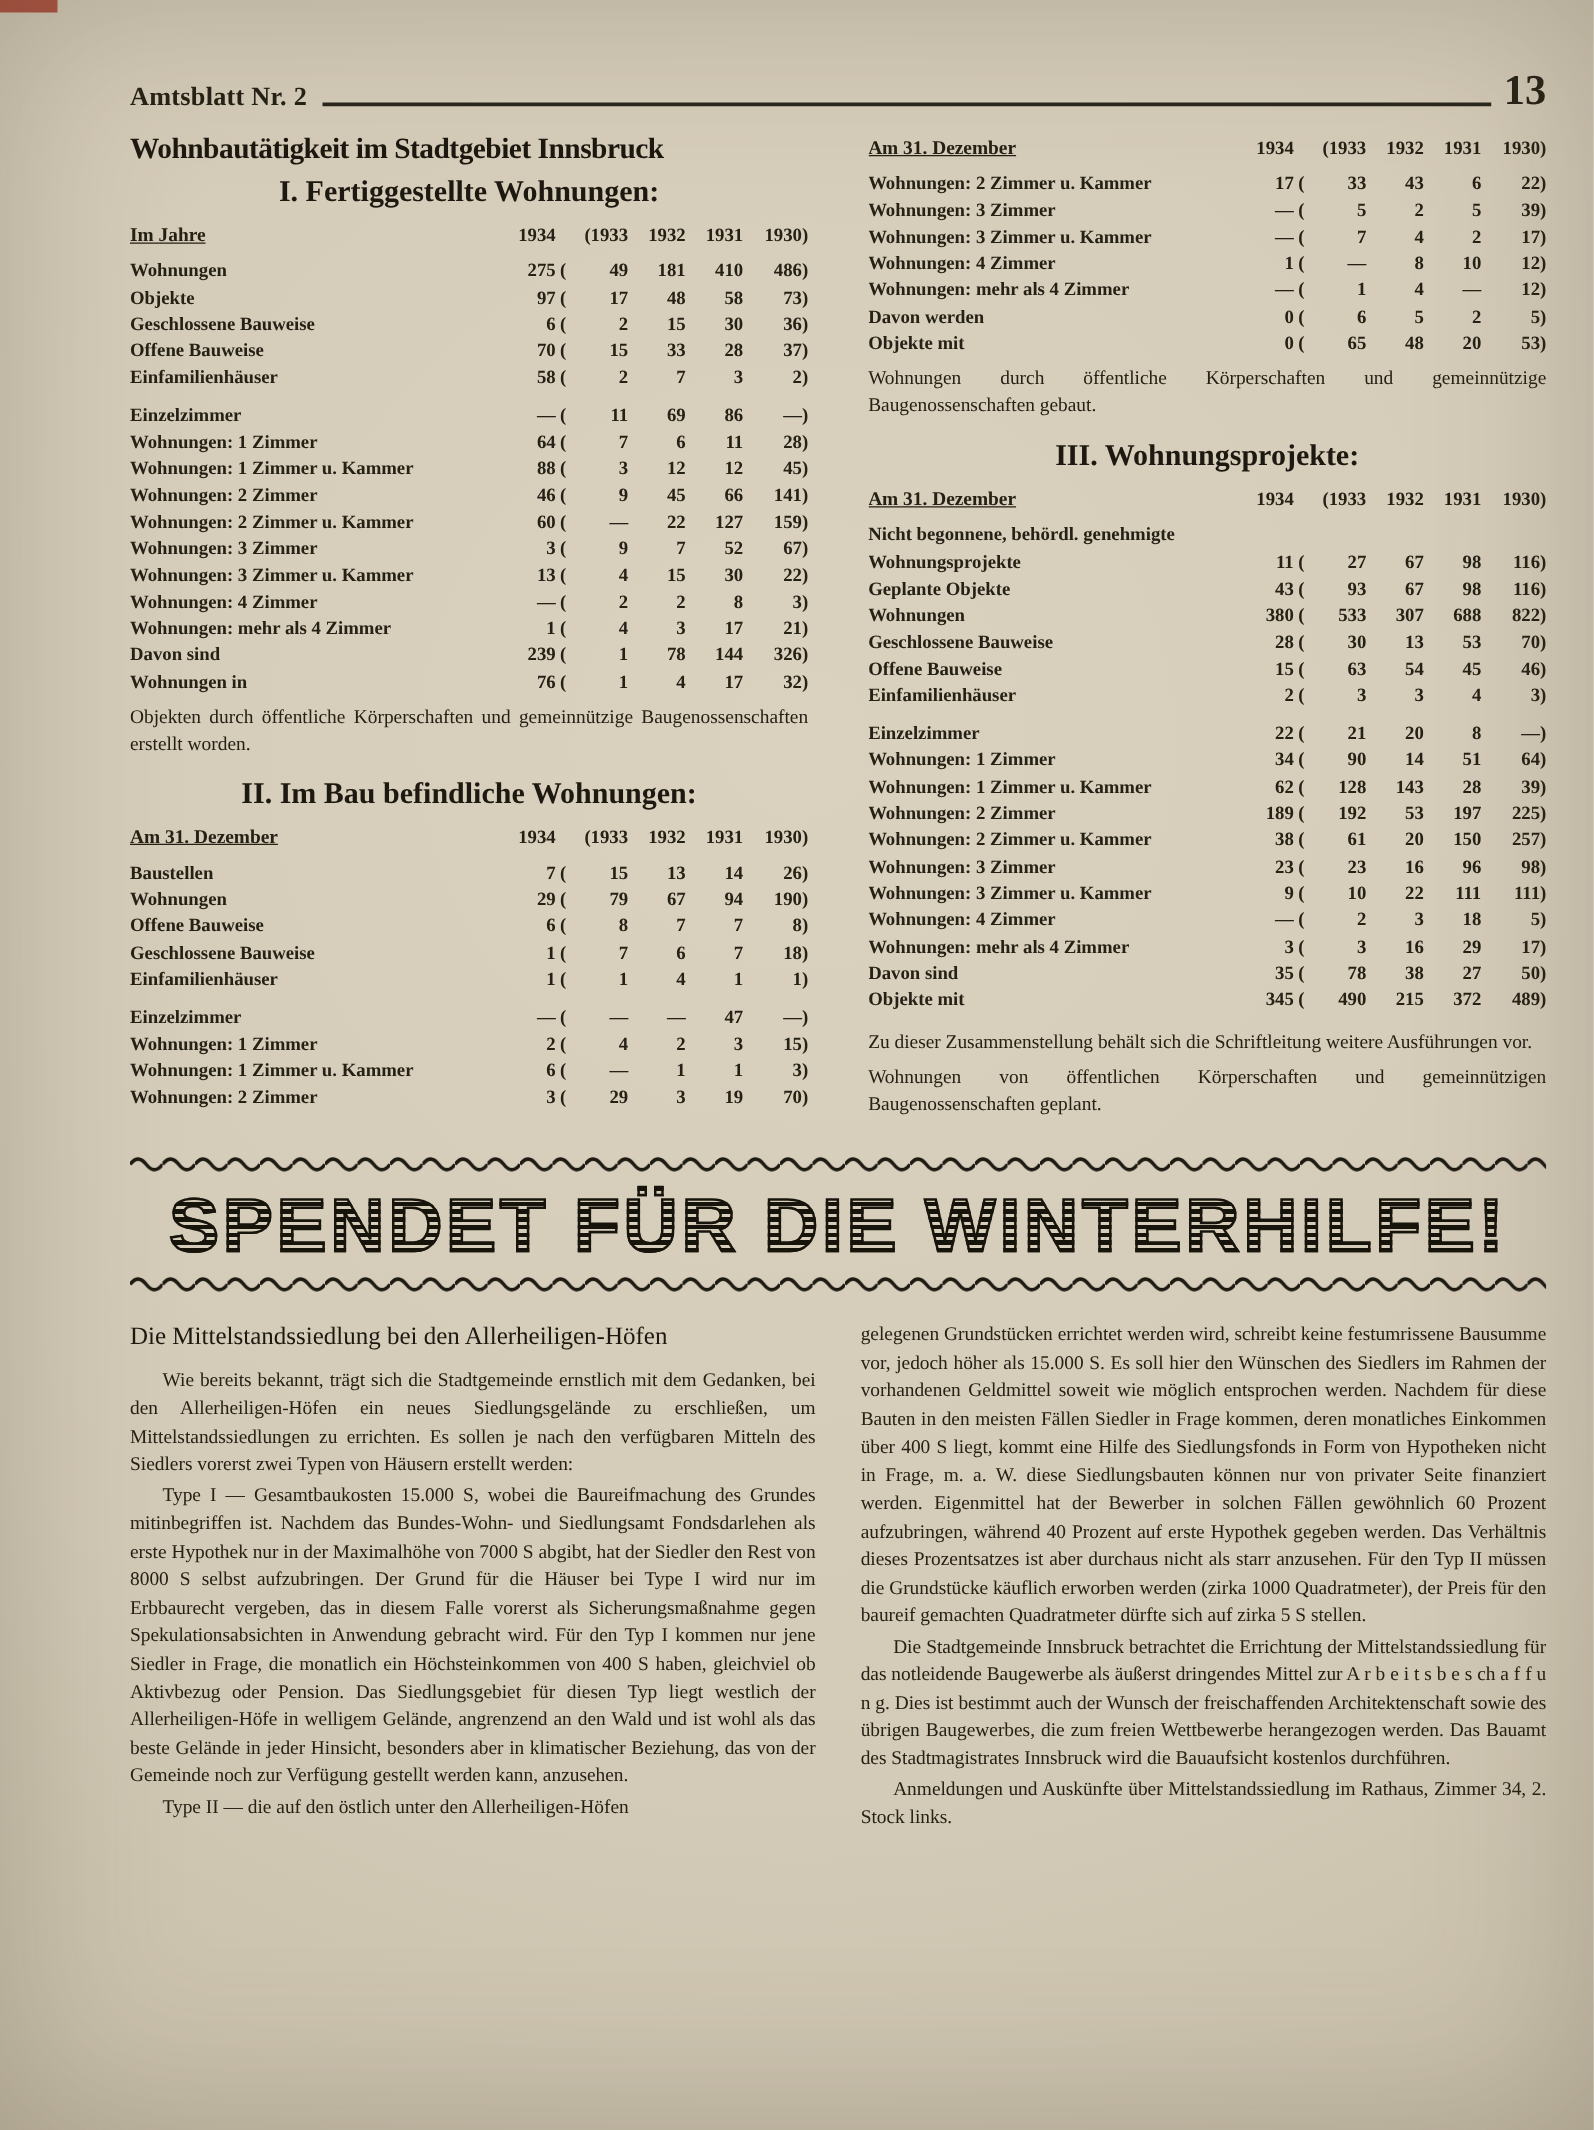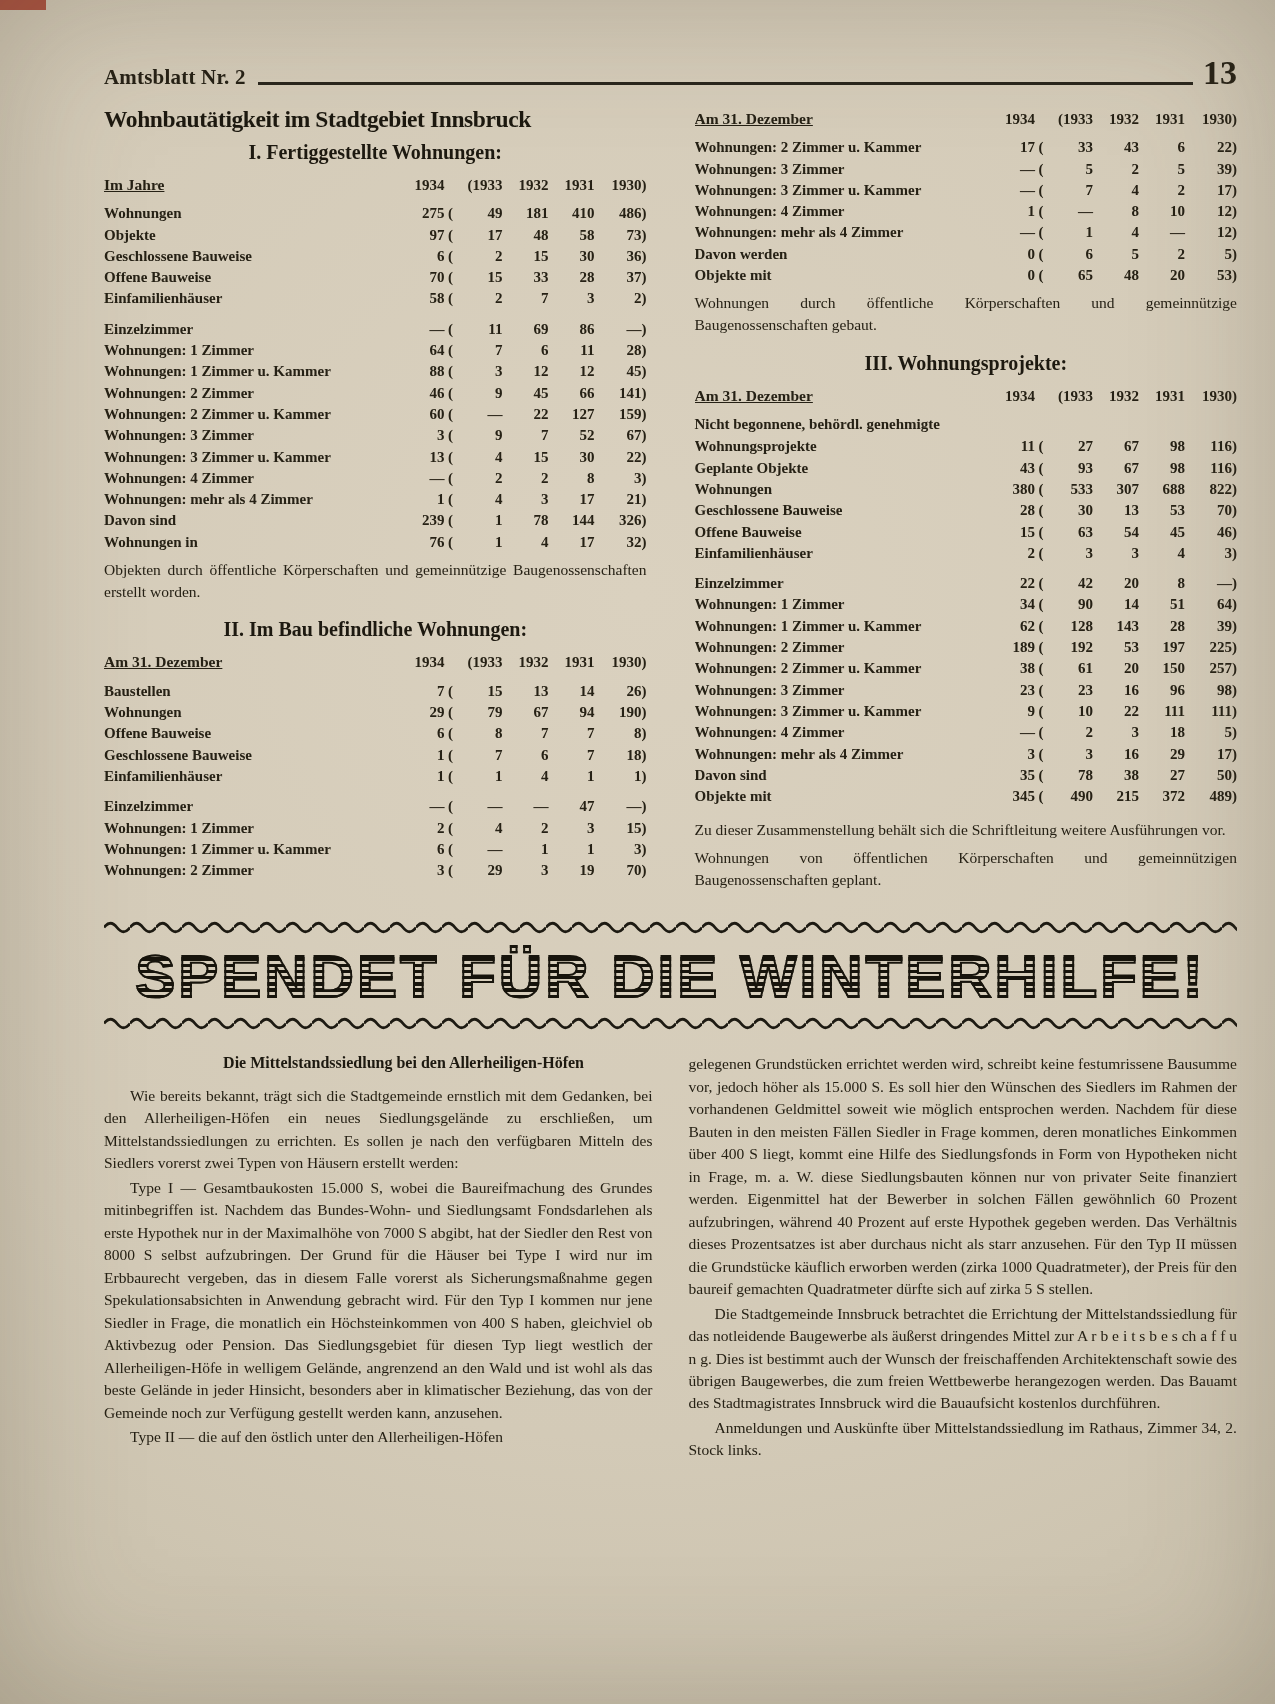--- a/index.html
+++ b/index.html
@@ -26,21 +26,21 @@
   
   .cols{display:flex;gap:48px;}
   .col{flex:1;min-width:0;}
   .col-right{padding-top:4px;}
 
   .title{
     font-size:23.5px;font-weight:700;letter-spacing:-0.4px;margin:2px 0 6px;
     white-space:nowrap;color:#1d1910;
   }
   .sec{
-    text-align:center;font-weight:700;font-size:20px;margin:16px 0 10px;color:#1d1910;
+    text-align:center;font-weight:700;font-size:24px;margin:16px 0 10px;color:#1d1910;
   }
   .sec-first{margin-top:8px;}
 
   
   .table{font-size:15px;line-height:1.42;}
   .trow{display:grid;grid-template-columns:auto 46px 12px 46px 46px 46px 52px;align-items:baseline;}
   .tlabel{font-weight:700;white-space:nowrap;overflow:hidden;padding-right:4px;}
   .tnum{text-align:right;font-weight:700;font-variant-numeric:tabular-nums;}
   .tparen{text-align:center;font-weight:700;}
   .thead{margin-bottom:7px;}
@@ -60,21 +60,21 @@
     background:repeating-linear-gradient(to bottom,#17140c 0 3.5px,rgba(0,0,0,0) 3.5px 6.2px);
     -webkit-background-clip:text;background-clip:text;color:transparent;
     -webkit-text-stroke:2px #17140c;
   }
   @supports not (-webkit-background-clip: text){
     .banner-text{color:#17140c;background:none;-webkit-text-stroke:0;}
   }
 
   
   .cols2{margin-top:22px;gap:36px;}
-  .b-title{font-size:16px;font-weight:700;line-height:1.22;margin:0 0 12px;color:#1d1910;max-width:480px;text-align:right;}
+  .b-title{font-size:20px;font-weight:400;line-height:1.22;margin:0 0 12px;color:#1d1910;max-width:480px;}
   .cols2 p{font-size:15.5px;line-height:1.45;text-align:justify;margin:0 0 2px;text-indent:26px;}
   .cols2 p.noindent{text-indent:0;}
 </style>
 </head>
 <body>
 
 <svg width="0" height="0" style="position:absolute" aria-hidden="true">
   <defs>
     <pattern id="wavepat" width="26" height="15" patternUnits="userSpaceOnUse">
       <path d="M0 7.5 Q 6.5 -1 13 7.5 Q 19.5 16 26 7.5" fill="none" stroke="#1d1a12" stroke-width="2.8"></path>
@@ -490,21 +490,21 @@
             <div class="tnum">3</div>
             <div class="tnum">3</div>
             <div class="tnum">4</div>
             <div class="tnum tlast">3)</div>
           </div>
           <div class="tgap"></div>
           <div class="trow">
             <div class="tlabel">Einzelzimmer</div>
             <div class="tnum">22</div>
             <div class="tparen">(</div>
-            <div class="tnum">42</div>
+            <div class="tnum">21</div>
             <div class="tnum">20</div>
             <div class="tnum">8</div>
             <div class="tnum tlast">—)</div>
           </div>
           <div class="trow">
             <div class="tlabel">Wohnungen: 1 Zimmer</div>
             <div class="tnum">34</div>
             <div class="tparen">(</div>
             <div class="tnum">90</div>
             <div class="tnum">14</div>

